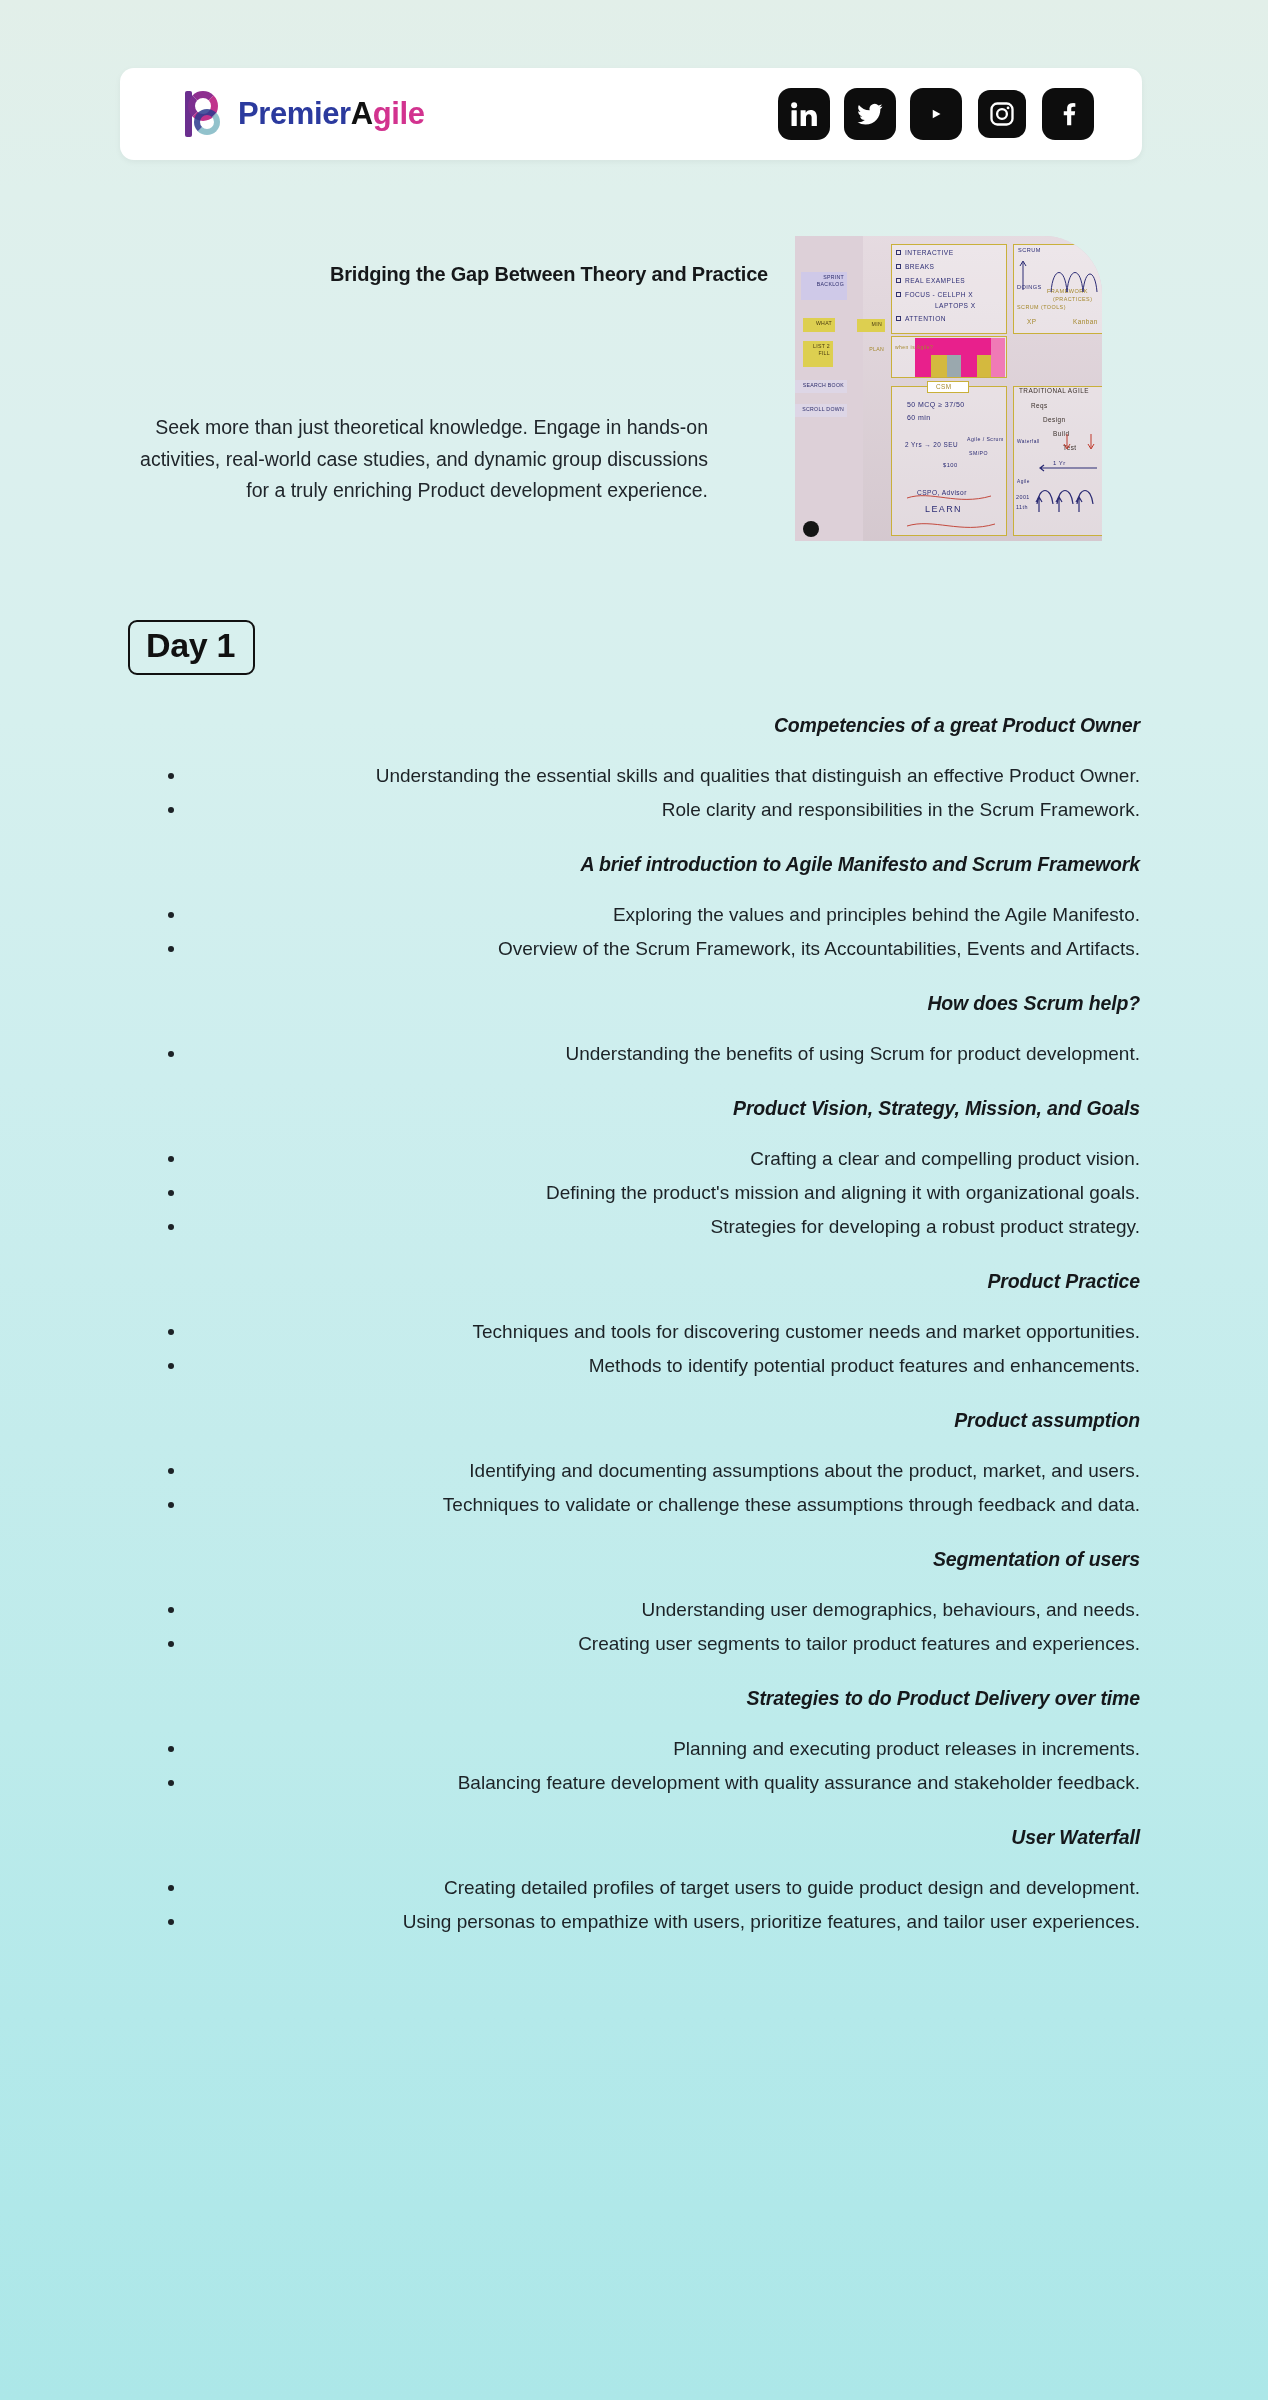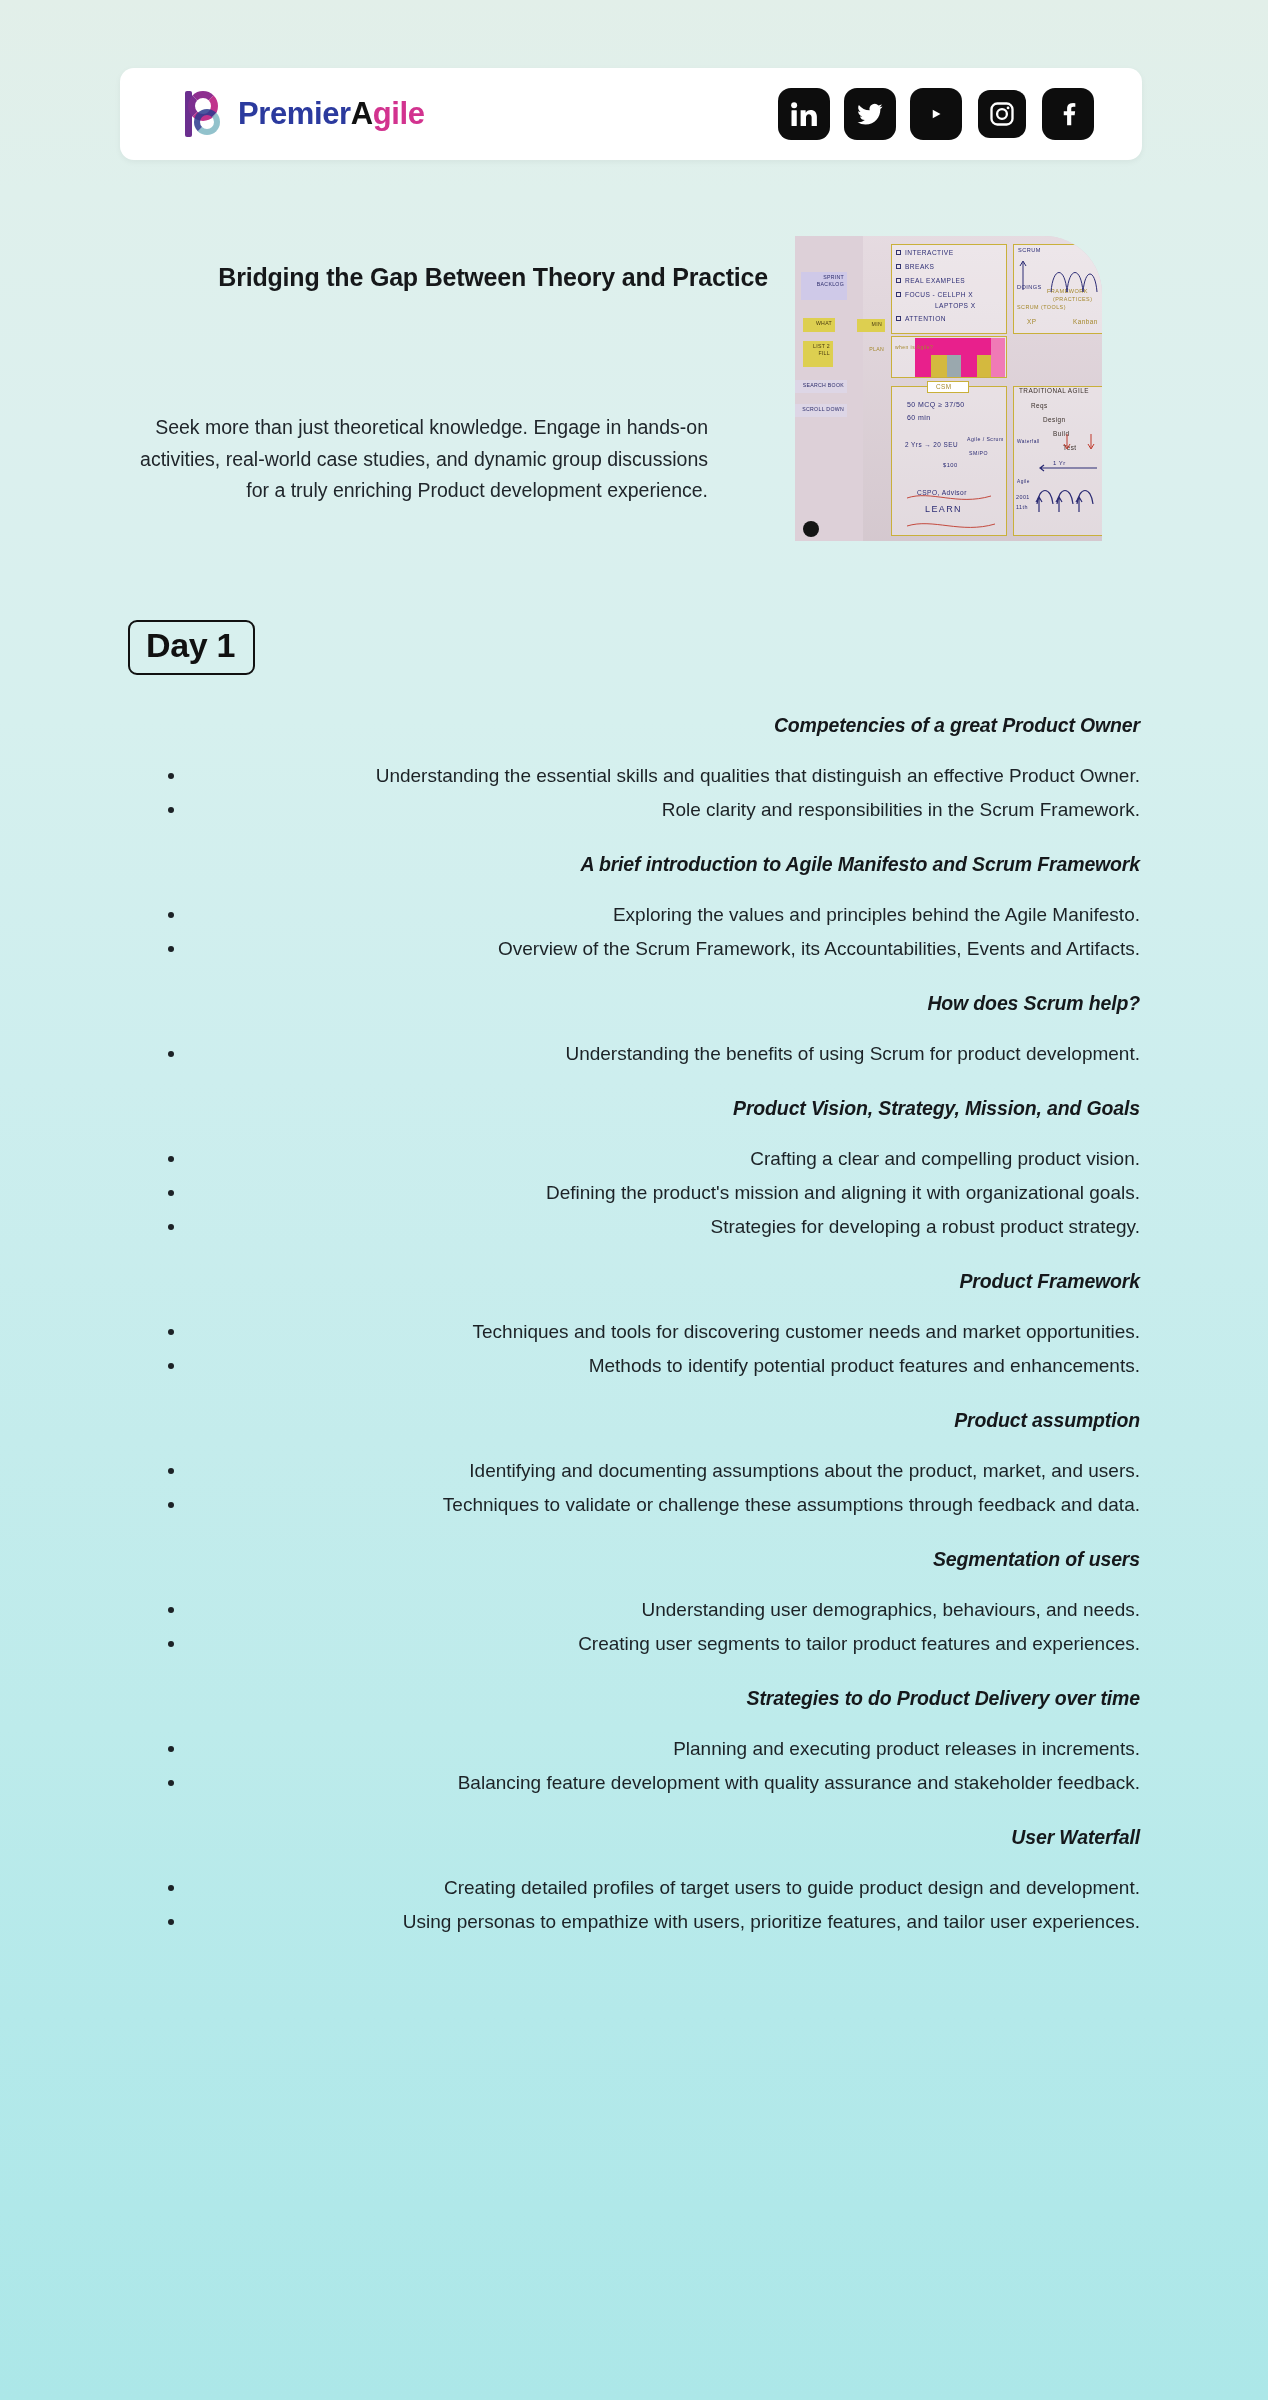--- a/index.html
+++ b/index.html
@@ -129,21 +129,21 @@
     display: flex; align-items: center; justify-content: center;
   }
   .social svg { display: block; }
 
   
   .intro-title {
     position: absolute;
     left: 128px;
     top: 262px;
     width: 640px;
-    font-size: 25px;
+    font-size: 20px;
     font-weight: 700;
     color: #16181a;
     letter-spacing: -0.2px;
     line-height: 1.25;
   }
 
   .intro-body {
     position: absolute;
     left: 128px;
     top: 412px;
@@ -454,21 +454,21 @@
     <div class="section">
       <div class="section-heading">Product Vision, Strategy, Mission, and Goals</div>
       <ul class="bullets">
         <li>Crafting a clear and compelling product vision.</li>
         <li>Defining the product's mission and aligning it with organizational goals.</li>
         <li>Strategies for developing a robust product strategy.</li>
       </ul>
     </div>
 
     <div class="section">
-      <div class="section-heading">Product Framework</div>
+      <div class="section-heading">Product Practice</div>
       <ul class="bullets">
         <li>Techniques and tools for discovering customer needs and market opportunities.</li>
         <li>Methods to identify potential product features and enhancements.</li>
       </ul>
     </div>
 
     <div class="section">
       <div class="section-heading">Product assumption</div>
       <ul class="bullets">
         <li>Identifying and documenting assumptions about the product, market, and users.</li>

